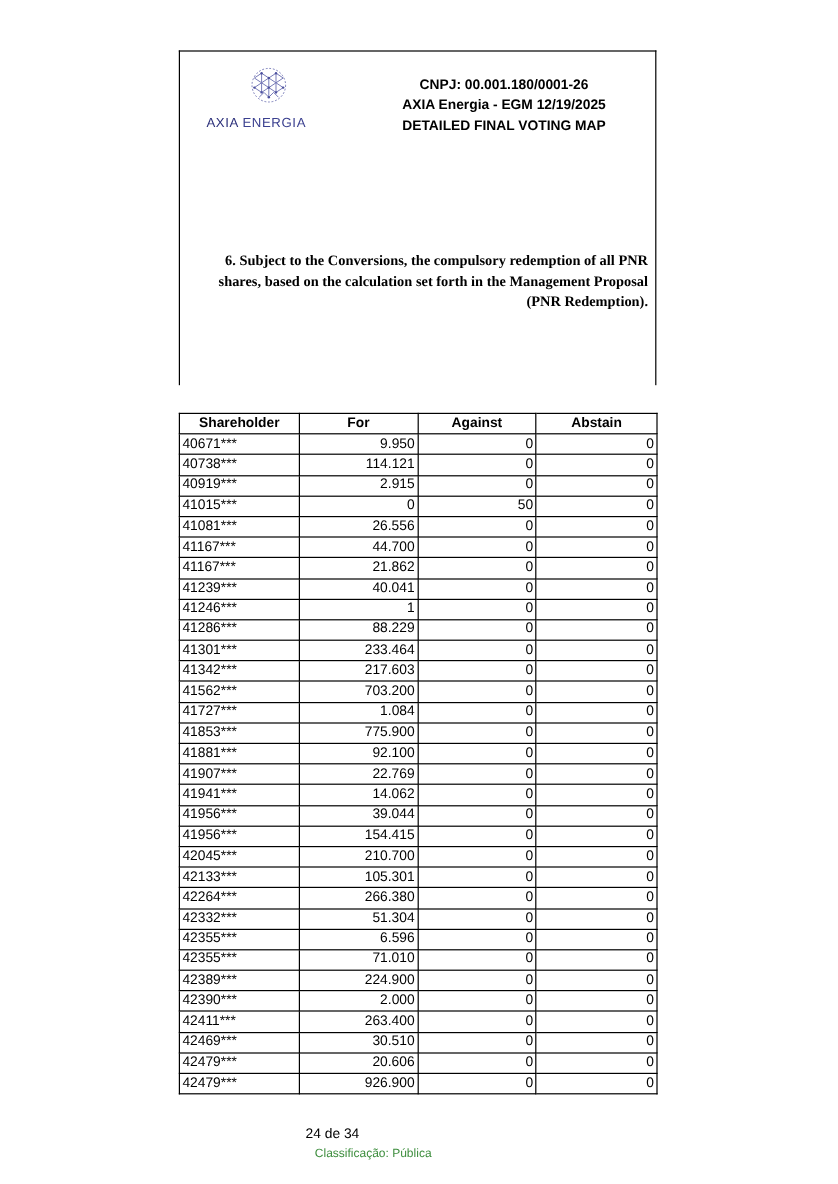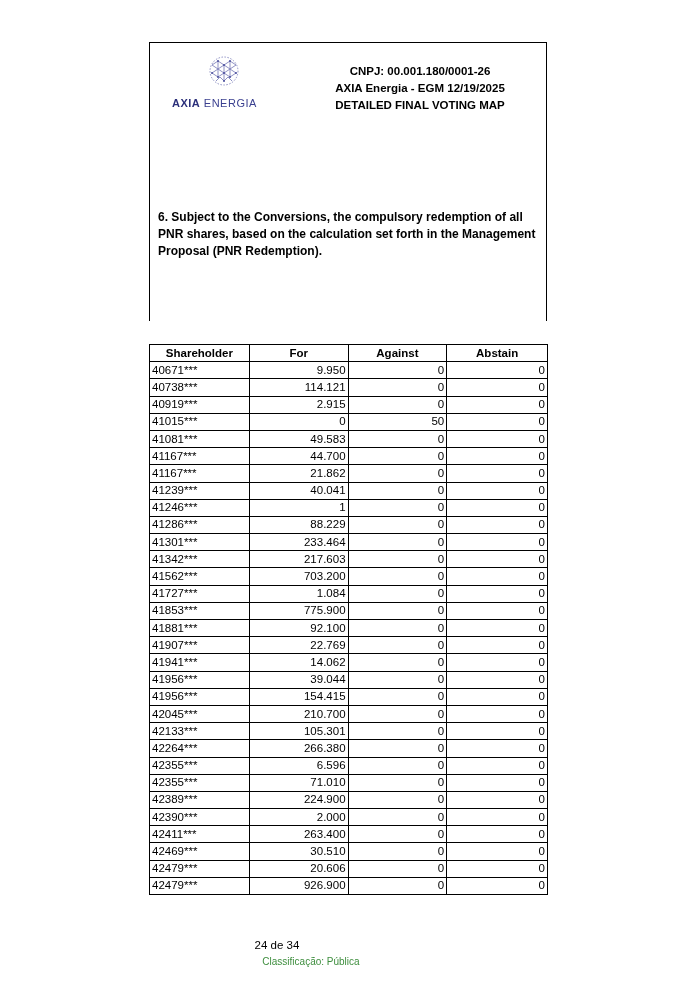--- a/index.html
+++ b/index.html
@@ -1,24 +1,24 @@
 <!DOCTYPE html>
 <html><head>
 <meta charset="utf-8">
 <style>
   html, body { margin: 0; padding: 0; background: #ffffff; }
   body { width: 698px; height: 987px; position: relative; font-family: "Liberation Sans", sans-serif; color: #000; }
   .frame { position: absolute; left: 149px; top: 42px; width: 398px; height: 279px; border: 1.5px solid #000; border-bottom: none; box-sizing: border-box; }
   .logo { position: absolute; left: 12px; top: 8px; width: 110px; height: 60px; }
   .logo svg { position: absolute; left: 44px; top: 2px; }
   .logo-text { position: absolute; left: 10px; top: 46px; font-size: 11px; letter-spacing: 0.5px; white-space: nowrap; }
-  .logo-text .b { color: #2b2f7a; font-weight: bold; margin-top: 20px; }
+  .logo-text .b { color: #2b2f7a; font-weight: normal; margin-top: 20px; }
   .logo-text .l { color: #3a3f8f; }
   .head-lines { position: absolute; left: 160px; top: 20px; width: 220px; text-align: center; font-weight: bold; font-size: 11.5px; line-height: 17px; }
-  .question { position: absolute; left: 8px; top: 166px; width: 382px; text-align: left; font-weight: bold; font-size: 12px; line-height: 17px; }
+  .question { position: absolute; left: 8px; top: 166px; width: 382px; text-align: right; font-weight: bold; font-size: 12px; line-height: 17px; font-family: Liberation Serif, serif; }
   table { position: absolute; left: 149px; top: 321px; width: 399px; border-collapse: collapse; font-size: 11.5px; margin-top: 23px; }
   th, td { border: 1.2px solid #000; height: 16.2px; padding: 0 2px; line-height: 15px; }
   th { font-weight: bold; text-align: center; }
   td.sh { text-align: left; }
   td.num { text-align: right; }
   col.c1 { width: 100px; } col.c2 { width: 99px; } col.c3 { width: 99px; } col.c4 { width: 101px; }
   .page-num { position: absolute; left: 0; width: 554px; top: 939px; text-align: center; font-size: 11.5px; }
   .classif { position: absolute; left: 0; width: 622px; top: 956px; text-align: center; font-size: 10px; color: #3e8e3e; }
 </style>
 </head>
@@ -91,21 +91,21 @@
         <td class="num">0</td>
       </tr>
       <tr>
         <td class="sh">41015***</td>
         <td class="num">0</td>
         <td class="num">50</td>
         <td class="num">0</td>
       </tr>
       <tr>
         <td class="sh">41081***</td>
-        <td class="num">49.583</td>
+        <td class="num">26.556</td>
         <td class="num">0</td>
         <td class="num">0</td>
       </tr>
       <tr>
         <td class="sh">41167***</td>
         <td class="num">44.700</td>
         <td class="num">0</td>
         <td class="num">0</td>
       </tr>
       <tr>
@@ -204,20 +204,26 @@
         <td class="num">0</td>
         <td class="num">0</td>
       </tr>
       <tr>
         <td class="sh">42264***</td>
         <td class="num">266.380</td>
         <td class="num">0</td>
         <td class="num">0</td>
       </tr>
       <tr>
+        <td class="sh">42332***</td>
+        <td class="num">51.304</td>
+        <td class="num">0</td>
+        <td class="num">0</td>
+      </tr>
+      <tr>
         <td class="sh">42355***</td>
         <td class="num">6.596</td>
         <td class="num">0</td>
         <td class="num">0</td>
       </tr>
       <tr>
         <td class="sh">42355***</td>
         <td class="num">71.010</td>
         <td class="num">0</td>
         <td class="num">0</td>

